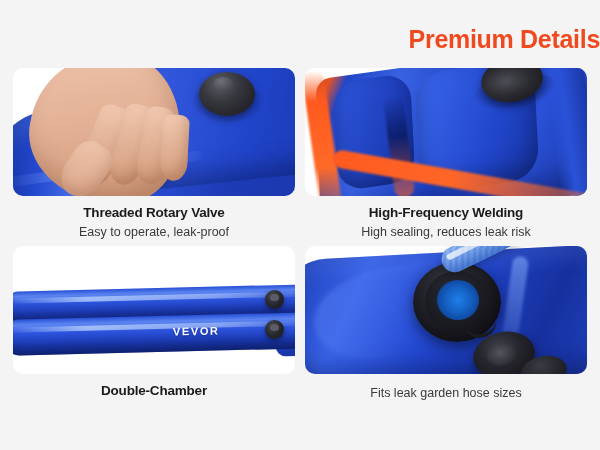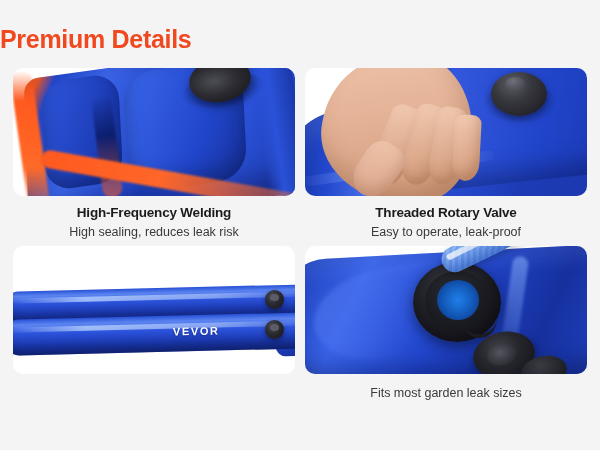--- a/index.html
+++ b/index.html
@@ -19,21 +19,21 @@
 
   .page {
     position: relative;
     width: 600px;
     height: 450px;
     background: #f5f4f4;
   }
 
   
   .page-title {
-    text-align: left;
+    text-align: right;
     font-size: 25px;
     font-weight: bold;
     color: #f0491f;
     letter-spacing: -0.3px;
     padding-top: 27px;
     line-height: 1;
   }
 
   
   .grid {
@@ -468,38 +468,20 @@
 <body>
 
 <div class="page">
 
   <h1 class="page-title">Premium Details</h1>
 
   <div class="grid">
 
     <div class="card">
       <div class="photo">
-        <div class="p2-body"></div>
-        <div class="p2-lobe-a"></div>
-        <div class="p2-lobe-b"></div>
-        <div class="p2-seam-mid"></div>
-        <div class="p2-edge-r"></div>
-        <div class="p2-glow-l"></div>
-        <div class="p2-glow-b"></div>
-        <div class="p2-valve-base"></div>
-        <div class="p2-valve"></div>
-      </div>
-      <div class="caption">
-        <div class="cap-title">High-Frequency Welding</div>
-        <div class="cap-sub">High sealing, reduces leak risk</div>
-      </div>
-    </div>
-
-    <div class="card">
-      <div class="photo">
         <div class="p1-bag"></div>
         <div class="p1-bag2"></div>
         <div class="p1-seam"></div>
         <div class="valve-back-ring"></div>
         <div class="valve-back"></div>
         <div class="valve-ridge"></div>
         <div class="valve-front"></div>
         <div class="valve-tab"></div>
         <div class="p1-hand">
           <span class="finger f1"></span>
@@ -510,46 +492,65 @@
         </div>
       </div>
       <div class="caption">
         <div class="cap-title">Threaded Rotary Valve</div>
         <div class="cap-sub">Easy to operate, leak-proof</div>
       </div>
     </div>
 
     <div class="card">
       <div class="photo">
+        <div class="p2-body"></div>
+        <div class="p2-lobe-a"></div>
+        <div class="p2-lobe-b"></div>
+        <div class="p2-seam-mid"></div>
+        <div class="p2-edge-r"></div>
+        <div class="p2-glow-l"></div>
+        <div class="p2-glow-b"></div>
+        <div class="p2-valve-base"></div>
+        <div class="p2-valve"></div>
+      </div>
+      <div class="caption">
+        <div class="cap-title">High-Frequency Welding</div>
+        <div class="cap-sub">High sealing, reduces leak risk</div>
+      </div>
+    </div>
+
+    <div class="card">
+      <div class="photo">
         <div class="p3-end"></div>
         <div class="p3-tube p3-t1"></div>
         <div class="p3-tube p3-t2"></div>
         <div class="p3-shine p3-s1"></div>
         <div class="p3-shine p3-s2"></div>
         <div class="p3-cap p3-c1"></div>
         <div class="p3-cap p3-c2"></div>
         <div class="p3-brand">VEVOR</div>
       </div>
       <div class="caption">
+        <div class="cap-title">Double-Chamber</div>
       </div>
     </div>
 
     <div class="card">
       <div class="photo">
         <div class="p4-bag"></div>
         <div class="p4-fold"></div>
         <div class="p4-crease"></div>
         <div class="p4-ring-outer"></div>
         <div class="p4-ring-mid"></div>
         <div class="p4-ring-in"></div>
         <div class="p4-hose"></div>
         <div class="p4-hose-hl"></div>
         <div class="p4-tether"></div>
         <div class="p4-cap-open"></div>
         <div class="p4-cap2"></div>
       </div>
       <div class="caption">
-        <div class="cap-sub">Fits most garden leak sizes</div>
+        <div class="cap-sub">Fits leak garden hose sizes</div>
       </div>
     </div>
 
   </div>
 </div>
 
 </body></html>

